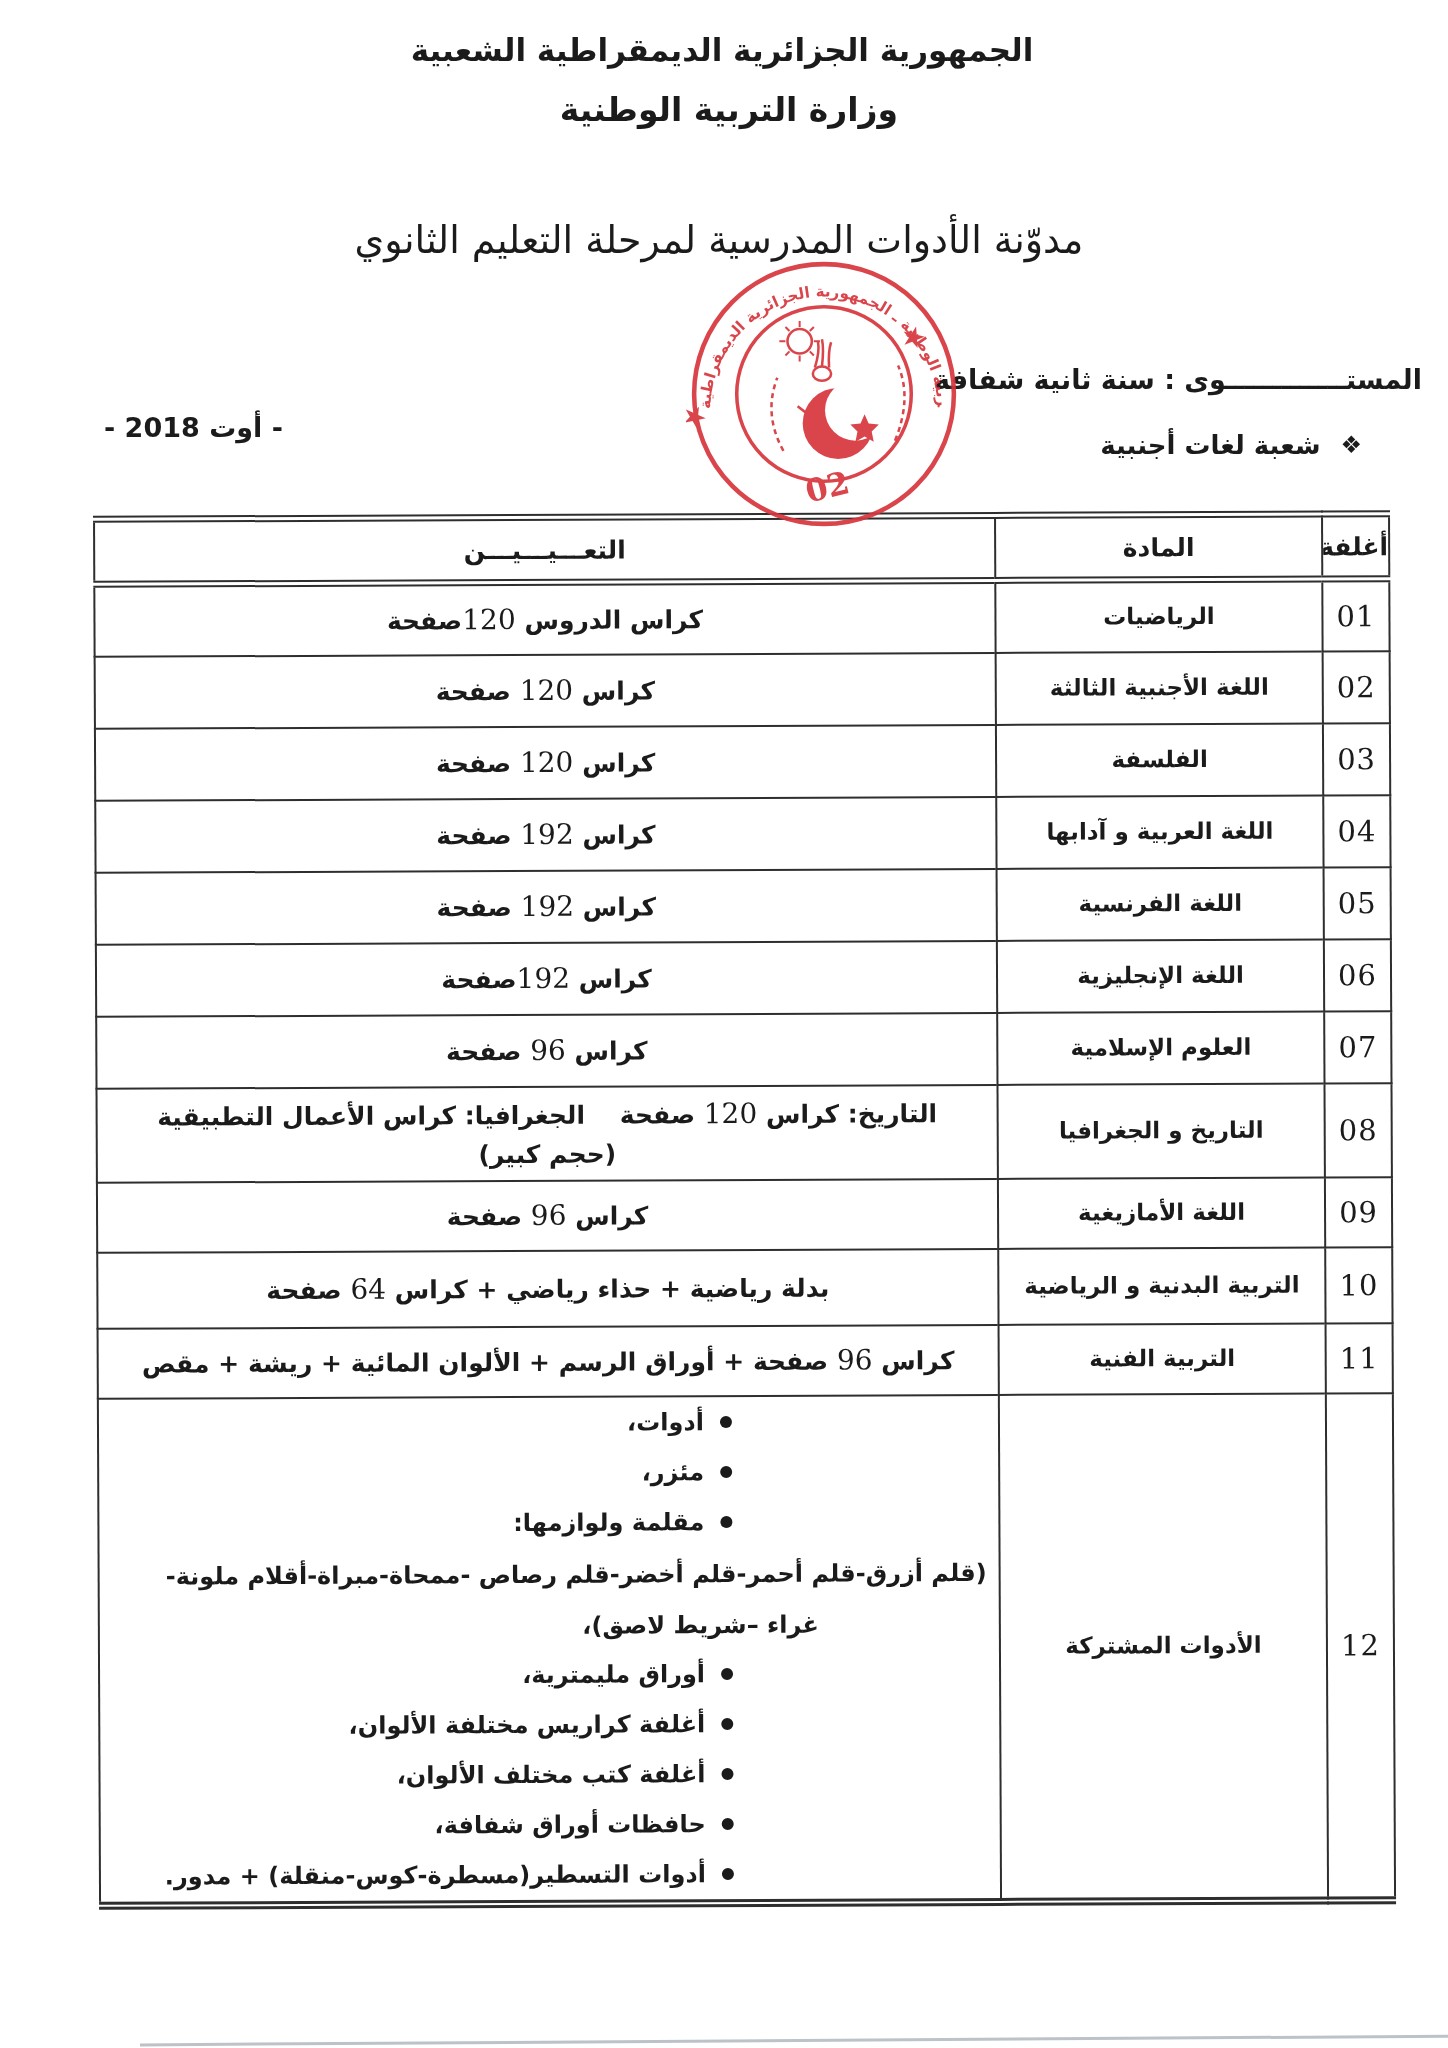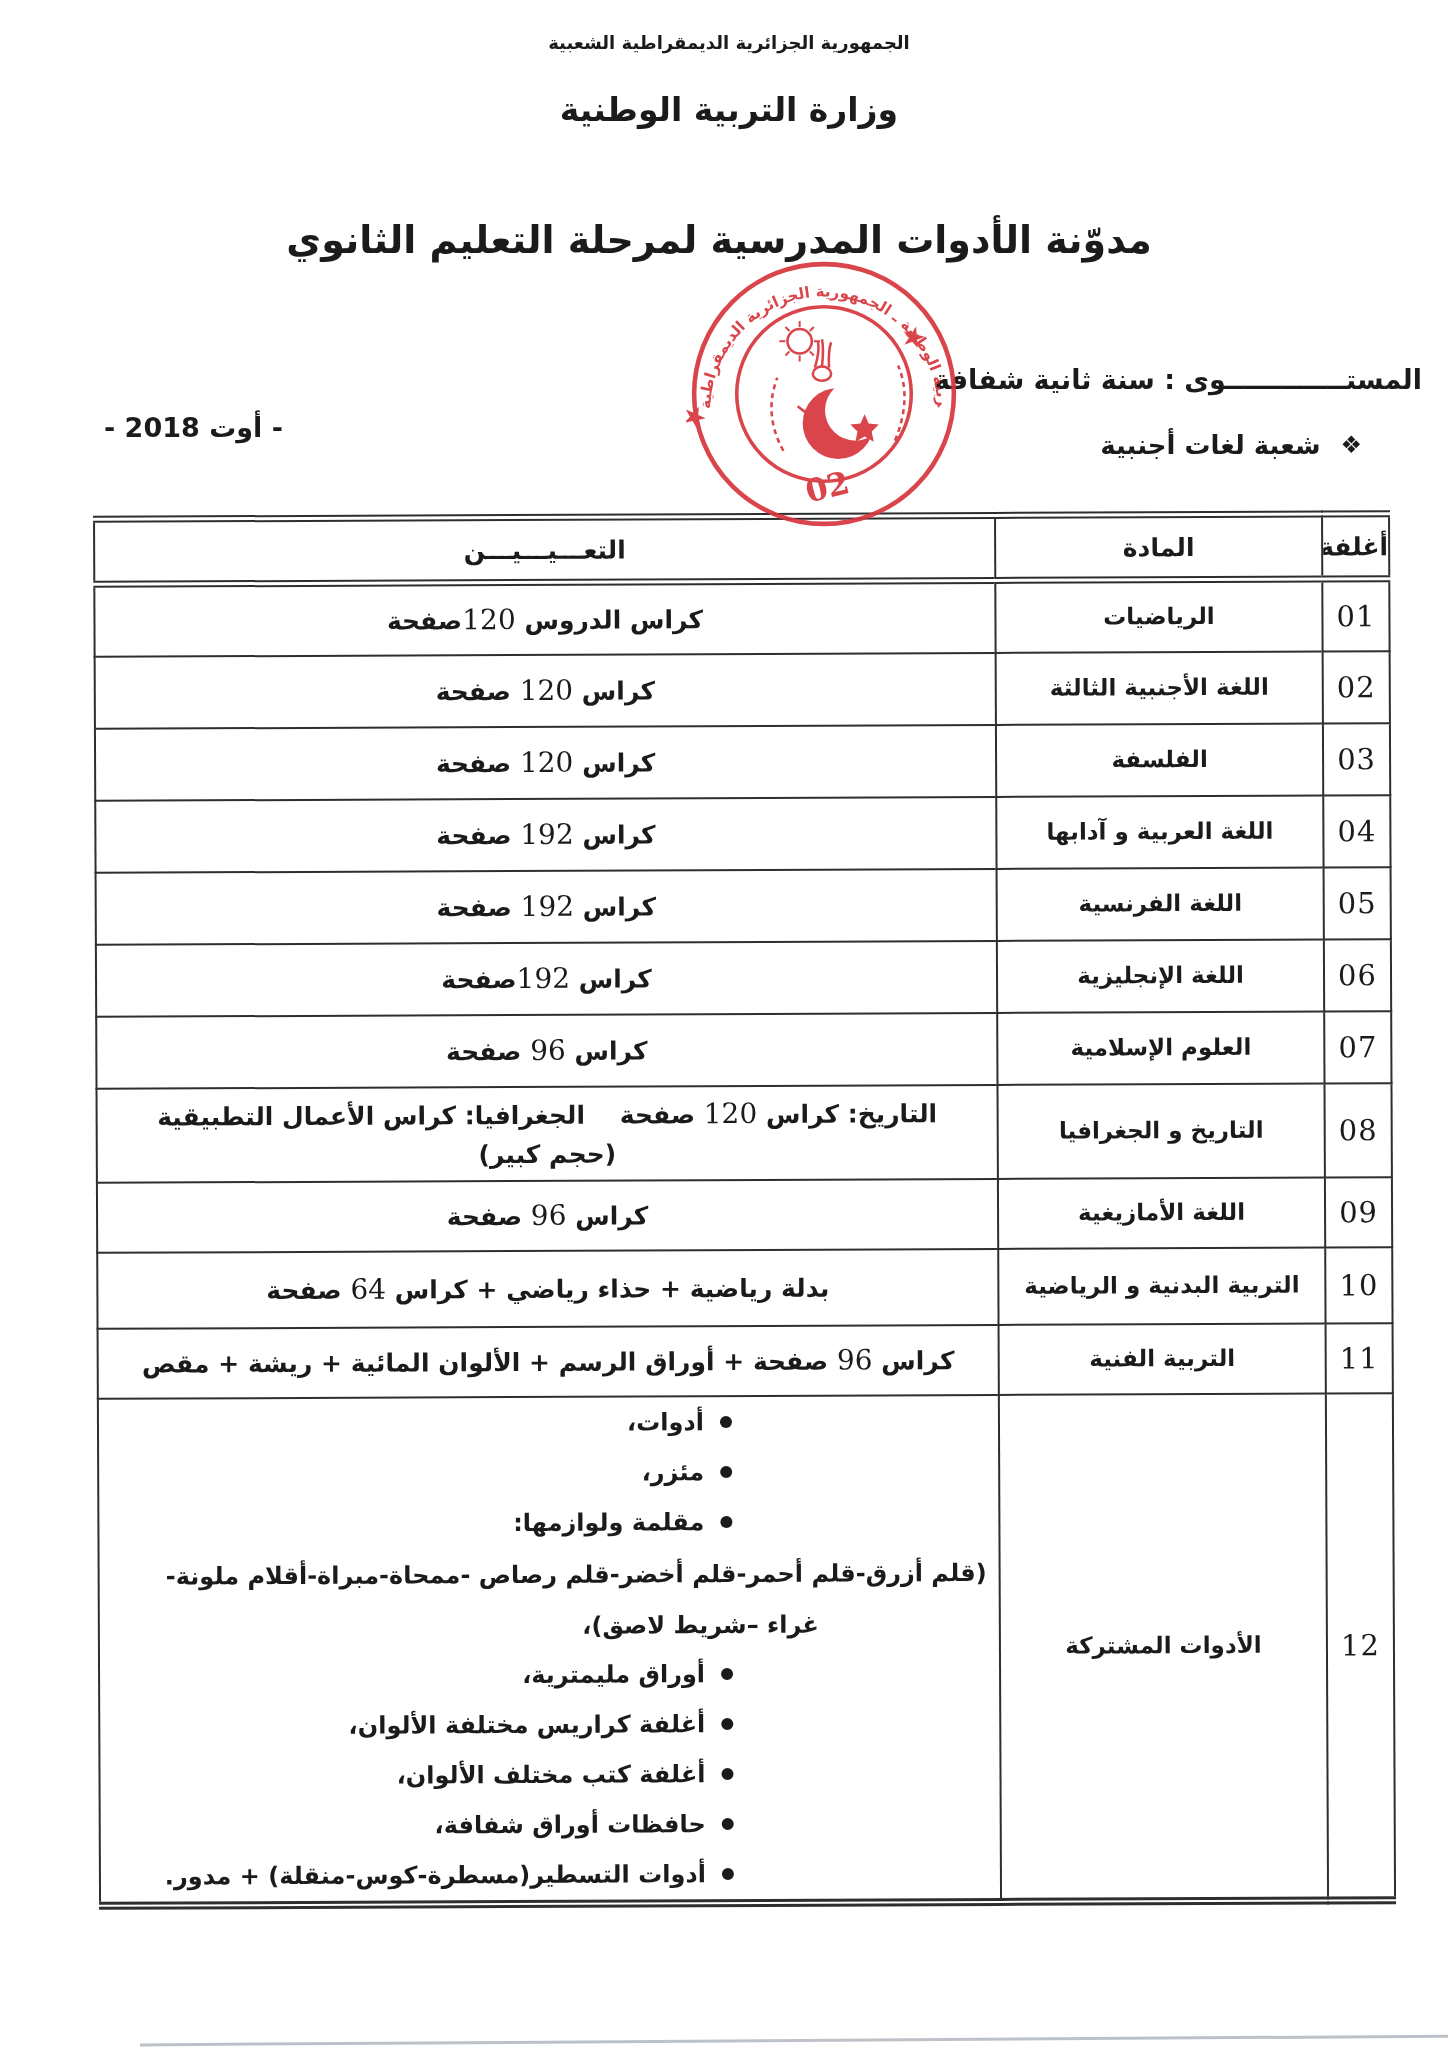--- a/index.html
+++ b/index.html
@@ -2,26 +2,26 @@
 <html lang="ar" dir="rtl" style="--ink: #1b1b1b; --line: #2e2e2e; --stamp: #d6363c;"><head>
 <meta charset="utf-8">
 <style>
   html,body{margin:0;padding:0;}
   body{
     width:1448px;height:2048px;position:relative;overflow:hidden;
     background:#ffffff;color:var(--ink,#1b1b1b);
     font-family:"DejaVu Sans",sans-serif;direction:rtl;
   }
   
-  .org-line1{position:absolute;top:32px;right:24px;width:1390px;text-align:center;
-    font-size:18px;font-weight:bold;}
+  .org-line1{position:absolute;top:32px;right:31px;width:1390px;text-align:center;
+    font-size:31px;font-weight:bold;}
   .org-line2{position:absolute;top:90px;right:24px;width:1390px;text-align:center;
     font-size:33px;font-weight:bold;}
   .doc-title{position:absolute;top:218px;right:34px;width:1390px;text-align:center;
-    font-size:38px;font-weight:bold;letter-spacing:.5px;}
+    font-size:38px;font-weight:normal;letter-spacing:.5px;}
   .level-line{position:absolute;top:364px;right:26px;font-size:27px;font-weight:bold;}
   .branch-line{position:absolute;top:430px;right:86px;font-size:26px;font-weight:bold;
     display:flex;align-items:center;gap:20px;}
   .branch-line .diamond{font-size:24px;line-height:1;}
   .date-line{position:absolute;top:412px;left:104px;font-size:27px;font-weight:bold;text-align:center;}
 
   
   .stamp{position:absolute;left:686px;top:256px;width:276px;height:276px;z-index:5;opacity:.92;}
   .st{stroke:var(--stamp,#d6363c);}
   .sf{fill:var(--stamp,#d6363c);}

